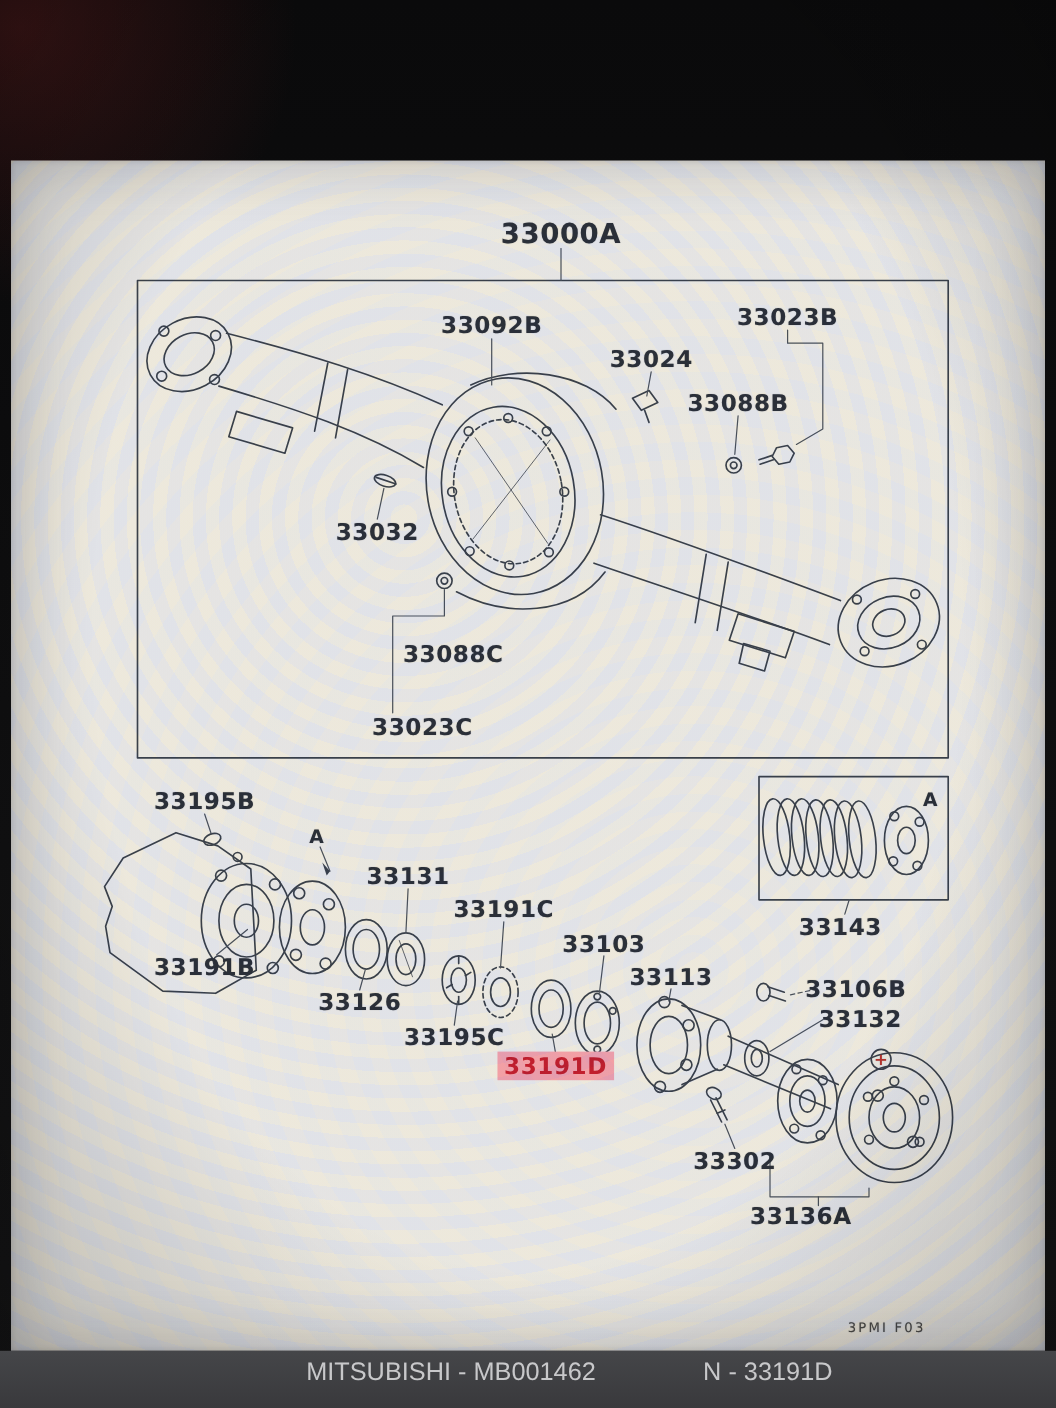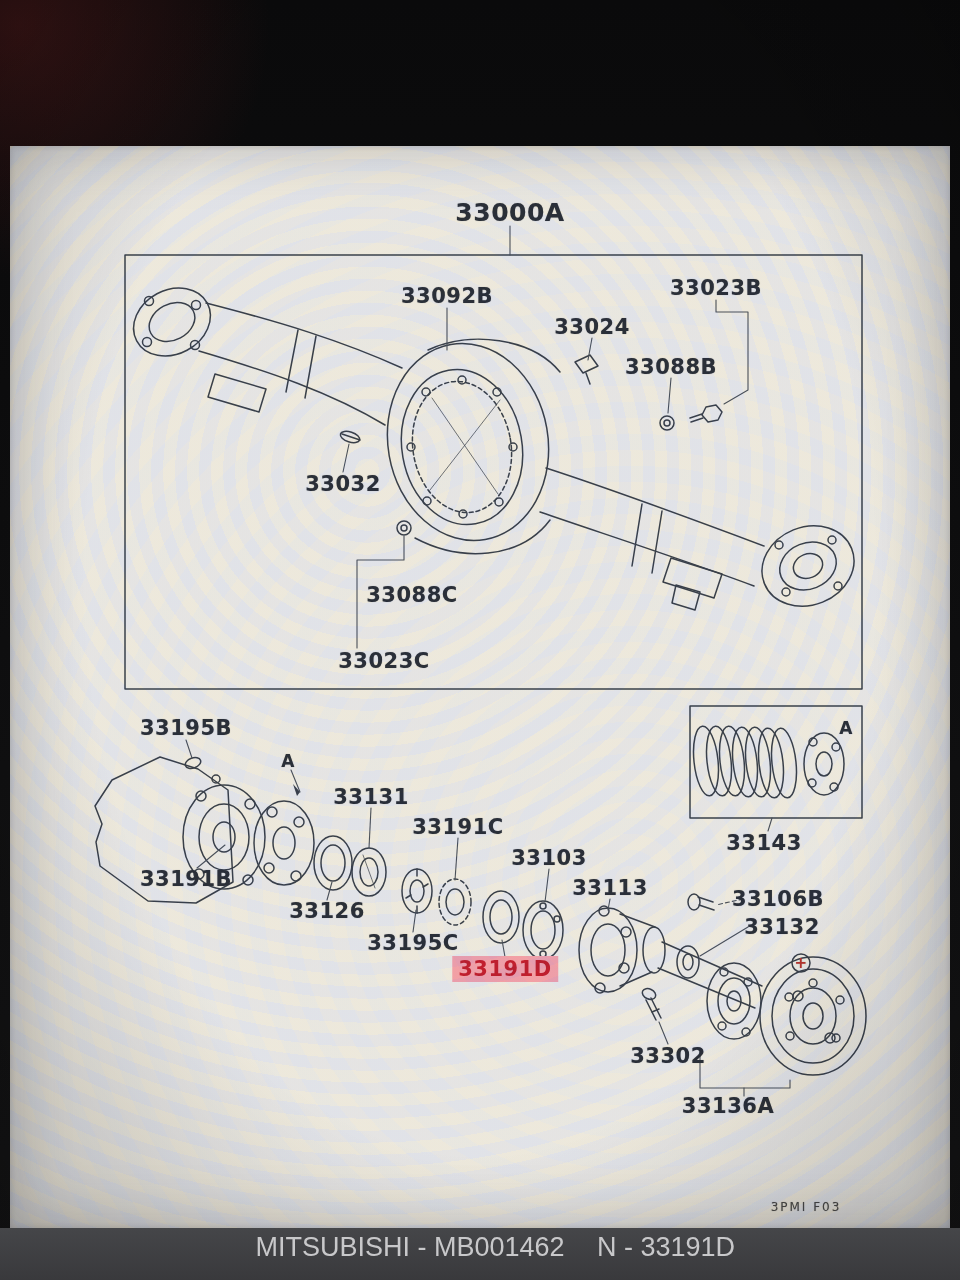--- a/index.html
+++ b/index.html
@@ -52,21 +52,21 @@
     text-shadow:none;
   }
   .plus{font-size:15px;color:#b8352f;font-weight:bold;}
   .doc-code{font-size:12px;font-weight:normal;color:#4a4a4a;letter-spacing:2px;}
   .footer-bar{
     position:absolute;left:0;right:0;bottom:0;height:52px;
     background:linear-gradient(#454649,#39393c);
   }
   .footer-text{
     position:absolute;transform:translate(-50%,-50%);
-    color:#c8c8ca;font-size:27px;white-space:nowrap;
+    color:#c8c8ca;font-size:23px;white-space:nowrap;
     font-family:"Liberation Sans",sans-serif;
   }
 </style>
 </head>
 <body>
 
 <div class="stage">
   <div class="sheet"></div>
 
   <svg class="art" viewBox="0 0 960 1280" aria-hidden="true">
@@ -290,14 +290,14 @@
   <div class="lbl marker" style="left:846px;top:728px">A</div>
   <div class="lbl plus" style="left:801px;top:963px">+</div>
 
   <div class="lbl doc-code" style="left:806px;top:1207px">3PMI F03</div>
 
   <div class="moire"></div>
   <div class="vignette"></div>
 
   <div class="footer-bar"></div>
   <div class="footer-text" style="left:410px;top:1247px">MITSUBISHI - MB001462</div>
-  <div class="footer-text" style="left:666px;top:1247px">N - 33191D</div>
+  <div class="footer-text" style="left:698px;top:1247px">N - 33191D</div>
 </div>
 
 </body></html>

